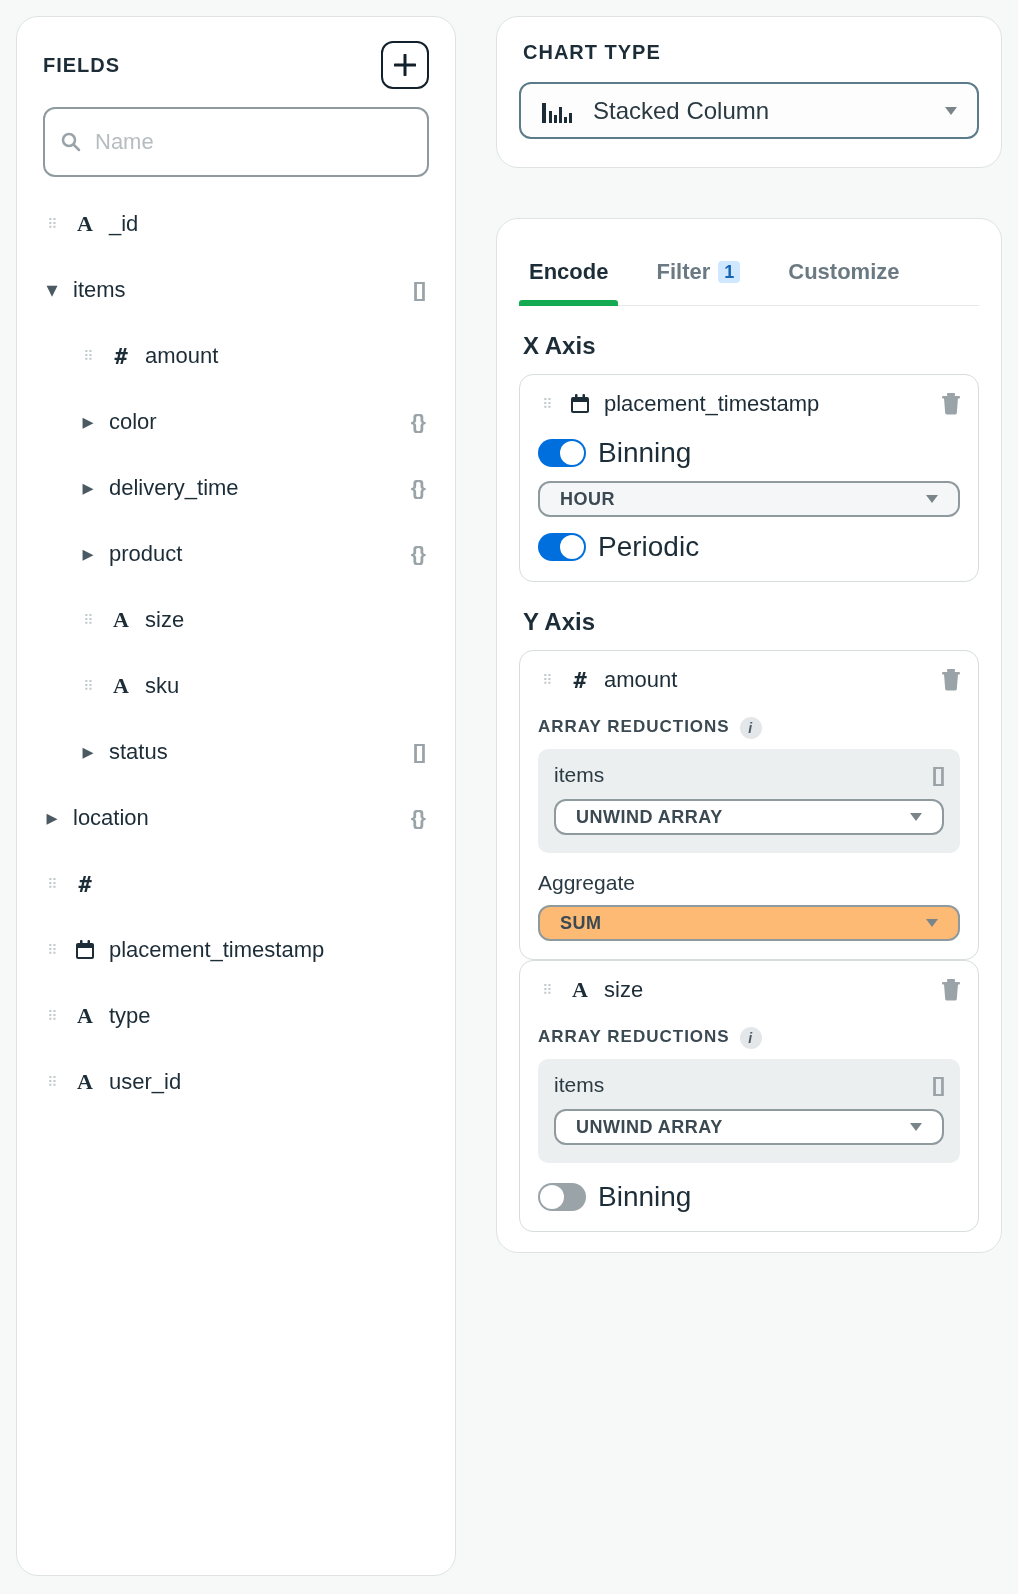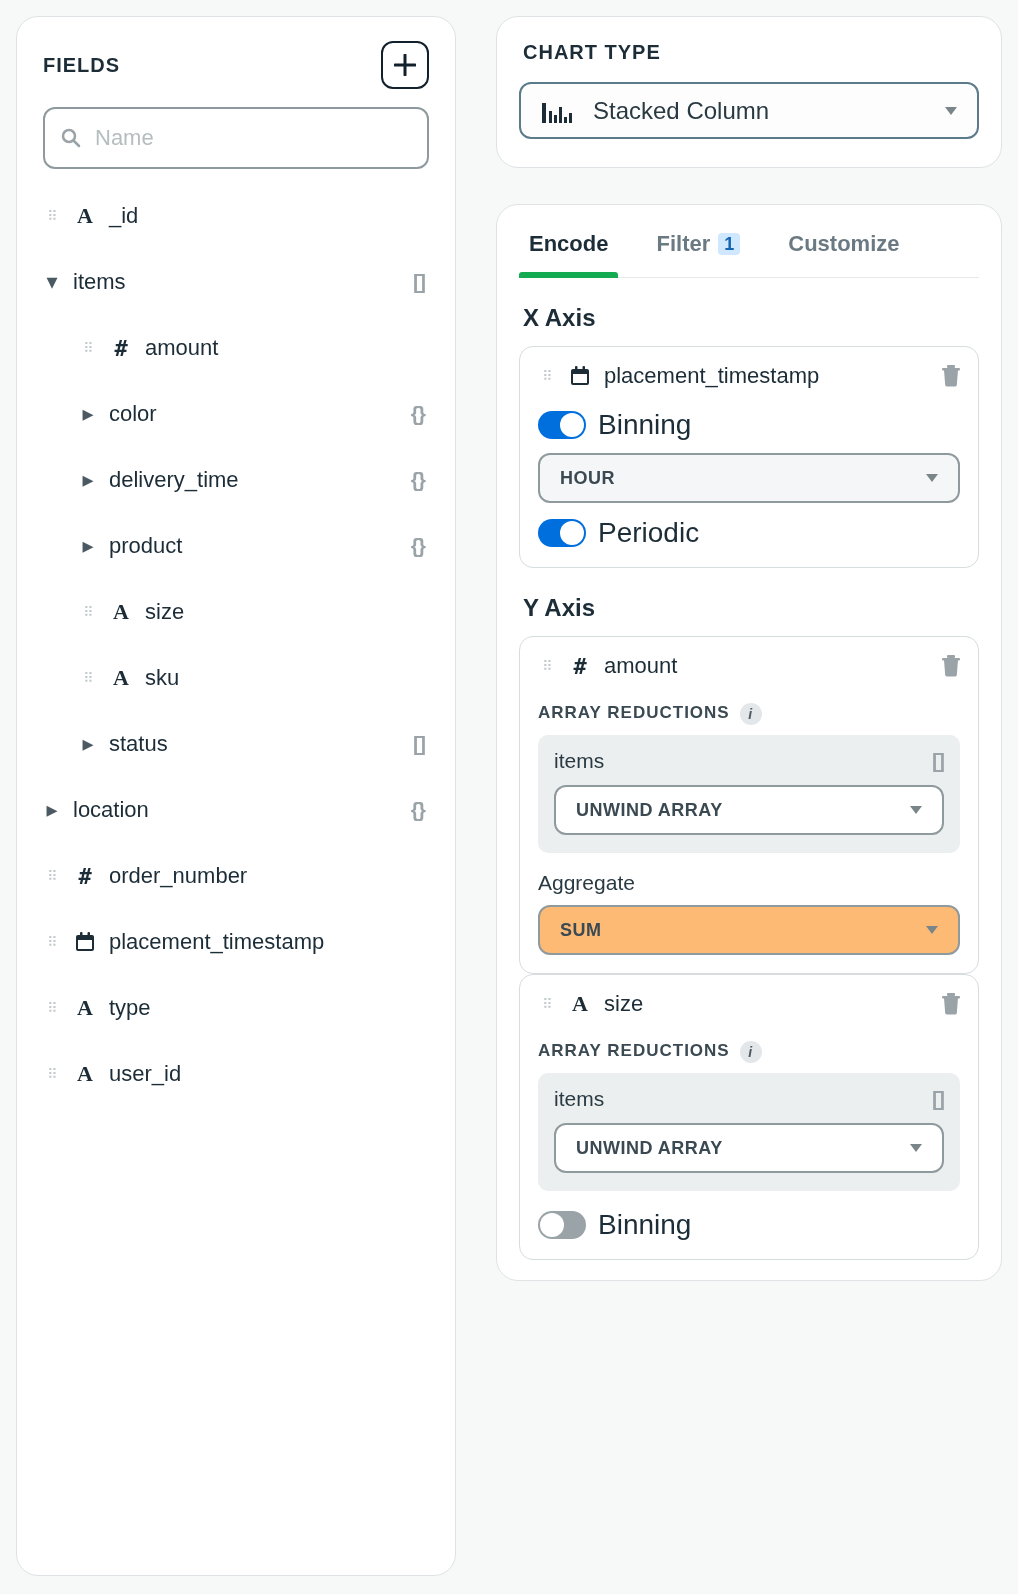--- a/index.html
+++ b/index.html
@@ -13,21 +13,21 @@
     display: flex;
     gap: 40px;
   }
   .panel {
     background: #fff;
     border: 1.5px solid #dfe3e5;
     border-radius: 22px;
     padding: 20px 22px;
   }
   #fields-panel { width: 440px; flex: 0 0 440px; min-height: 1560px;}
-  #right-col { flex: 1; display:flex; flex-direction:column; gap: 36px;}
+  #right-col { flex: 1; display:flex; flex-direction:column; gap: 50px;}
   .panel-header {
     display:flex; align-items:center; justify-content:space-between;
     padding: 4px 4px 18px 4px;
   }
   .panel-title {
     font-weight: 800;
     letter-spacing: 1px;
     font-size: 20px;
     color: #1c2d38;
   }
@@ -36,21 +36,21 @@
     border: 2px solid #12202b;
     border-radius: 12px;
     background:#fff;
     display:flex; align-items:center; justify-content:center;
     font-size: 30px; font-weight: 700; color:#12202b;
     cursor:pointer;
   }
   .search-wrap {
     display:flex; align-items:center;
     border: 2px solid #8f9a9f; border-radius: 12px;
-    padding: 0 16px; height: 62px; gap:12px;
+    padding: 0 16px; height: 70px; gap:12px;
     margin: 0 4px 14px 4px;
   }
   .search-wrap input {
     border:none; outline:none; font-size:22px; color:#333; flex:1;
     background:transparent;
   }
   .search-wrap input::placeholder{ color:#b6bdc0;}
   .field-row {
     display:flex; align-items:center; height:66px;
     font-size: 22px; color:#1c2d38;
@@ -64,21 +64,21 @@
   .type-badge { color:#9aa3a7; font-weight:700; font-size:21px; letter-spacing:-1px;}
   .indent-1 { padding-left: 40px; }
   .select-box {
     display:flex; align-items:center;
     border: 2px solid #8f9a9f; border-radius: 12px;
     height: 57px; padding: 0 20px;
     background:#fff; cursor:pointer;
   }
   .select-box.blue { border-color:#5b7b8a; background:#fdfdfd;}
   .select-box .sel-label { flex:1; font-size:24px; color:#2a3a43; font-weight:500;}
-  .select-box.small { height:50px; }
+  .select-box.small { height:36px; }
   .select-box.small .sel-label { font-size:18px; font-weight:700; letter-spacing:0.5px; color:#3a4952;}
   .chev-down {
     width:0;height:0;border-left:6px solid transparent;border-right:6px solid transparent;
     border-top:8px solid #7a858a;
   }
   .tabs {
     display:flex; gap:40px; padding: 4px 6px 0 6px;
     border-bottom:1px solid #e6e9ea;
   }
   .tab {
@@ -200,21 +200,20 @@
         <span class="type-badge">[]</span>
       </div>
       <div class="field-row">
         <span class="caret">▸</span>
         <span class="label">location</span>
         <span class="type-badge">{}</span>
       </div>
       <div class="field-row">
         <span class="drag-dots">⠿</span>
         <span class="type-icon icon-hash">#</span>
-        <span class="label">order_number</span>
       </div>
       <div class="field-row">
         <span class="drag-dots">⠿</span>
         <span class="type-icon">
           <svg width="22" height="22" viewBox="0 0 22 22">
             <rect x="2" y="4" width="18" height="16" rx="2" fill="#1c2d38"></rect>
             <rect x="4" y="9" width="14" height="9" fill="#fff"></rect>
             <rect x="6" y="1" width="2.5" height="5" rx="1" fill="#1c2d38"></rect>
             <rect x="13.5" y="1" width="2.5" height="5" rx="1" fill="#1c2d38"></rect>
           </svg>
@@ -245,21 +244,21 @@
         <rect x="13" y="18" width="3" height="8" fill="#1c2d38"></rect>
         <rect x="18" y="10" width="3" height="16" fill="#1c2d38"></rect>
         <rect x="23" y="20" width="3" height="6" fill="#1c2d38"></rect>
         <rect x="28" y="16" width="3" height="10" fill="#1c2d38"></rect>
       </svg>
       <div class="sel-label">Stacked Column</div>
       <div class="chev-down"></div>
     </div>
   </div>
 
-  <div class="panel" style="padding-top:10px;">
+  <div class="panel" style="padding-top:24px;">
     <div class="tabs">
       <div class="tab active">Encode</div>
       <div class="tab">
         <span>Filter</span>
         <span class="badge">1</span>
       </div>
       <div class="tab">Customize</div>
     </div>
 
     <div class="section-label">X Axis</div>

